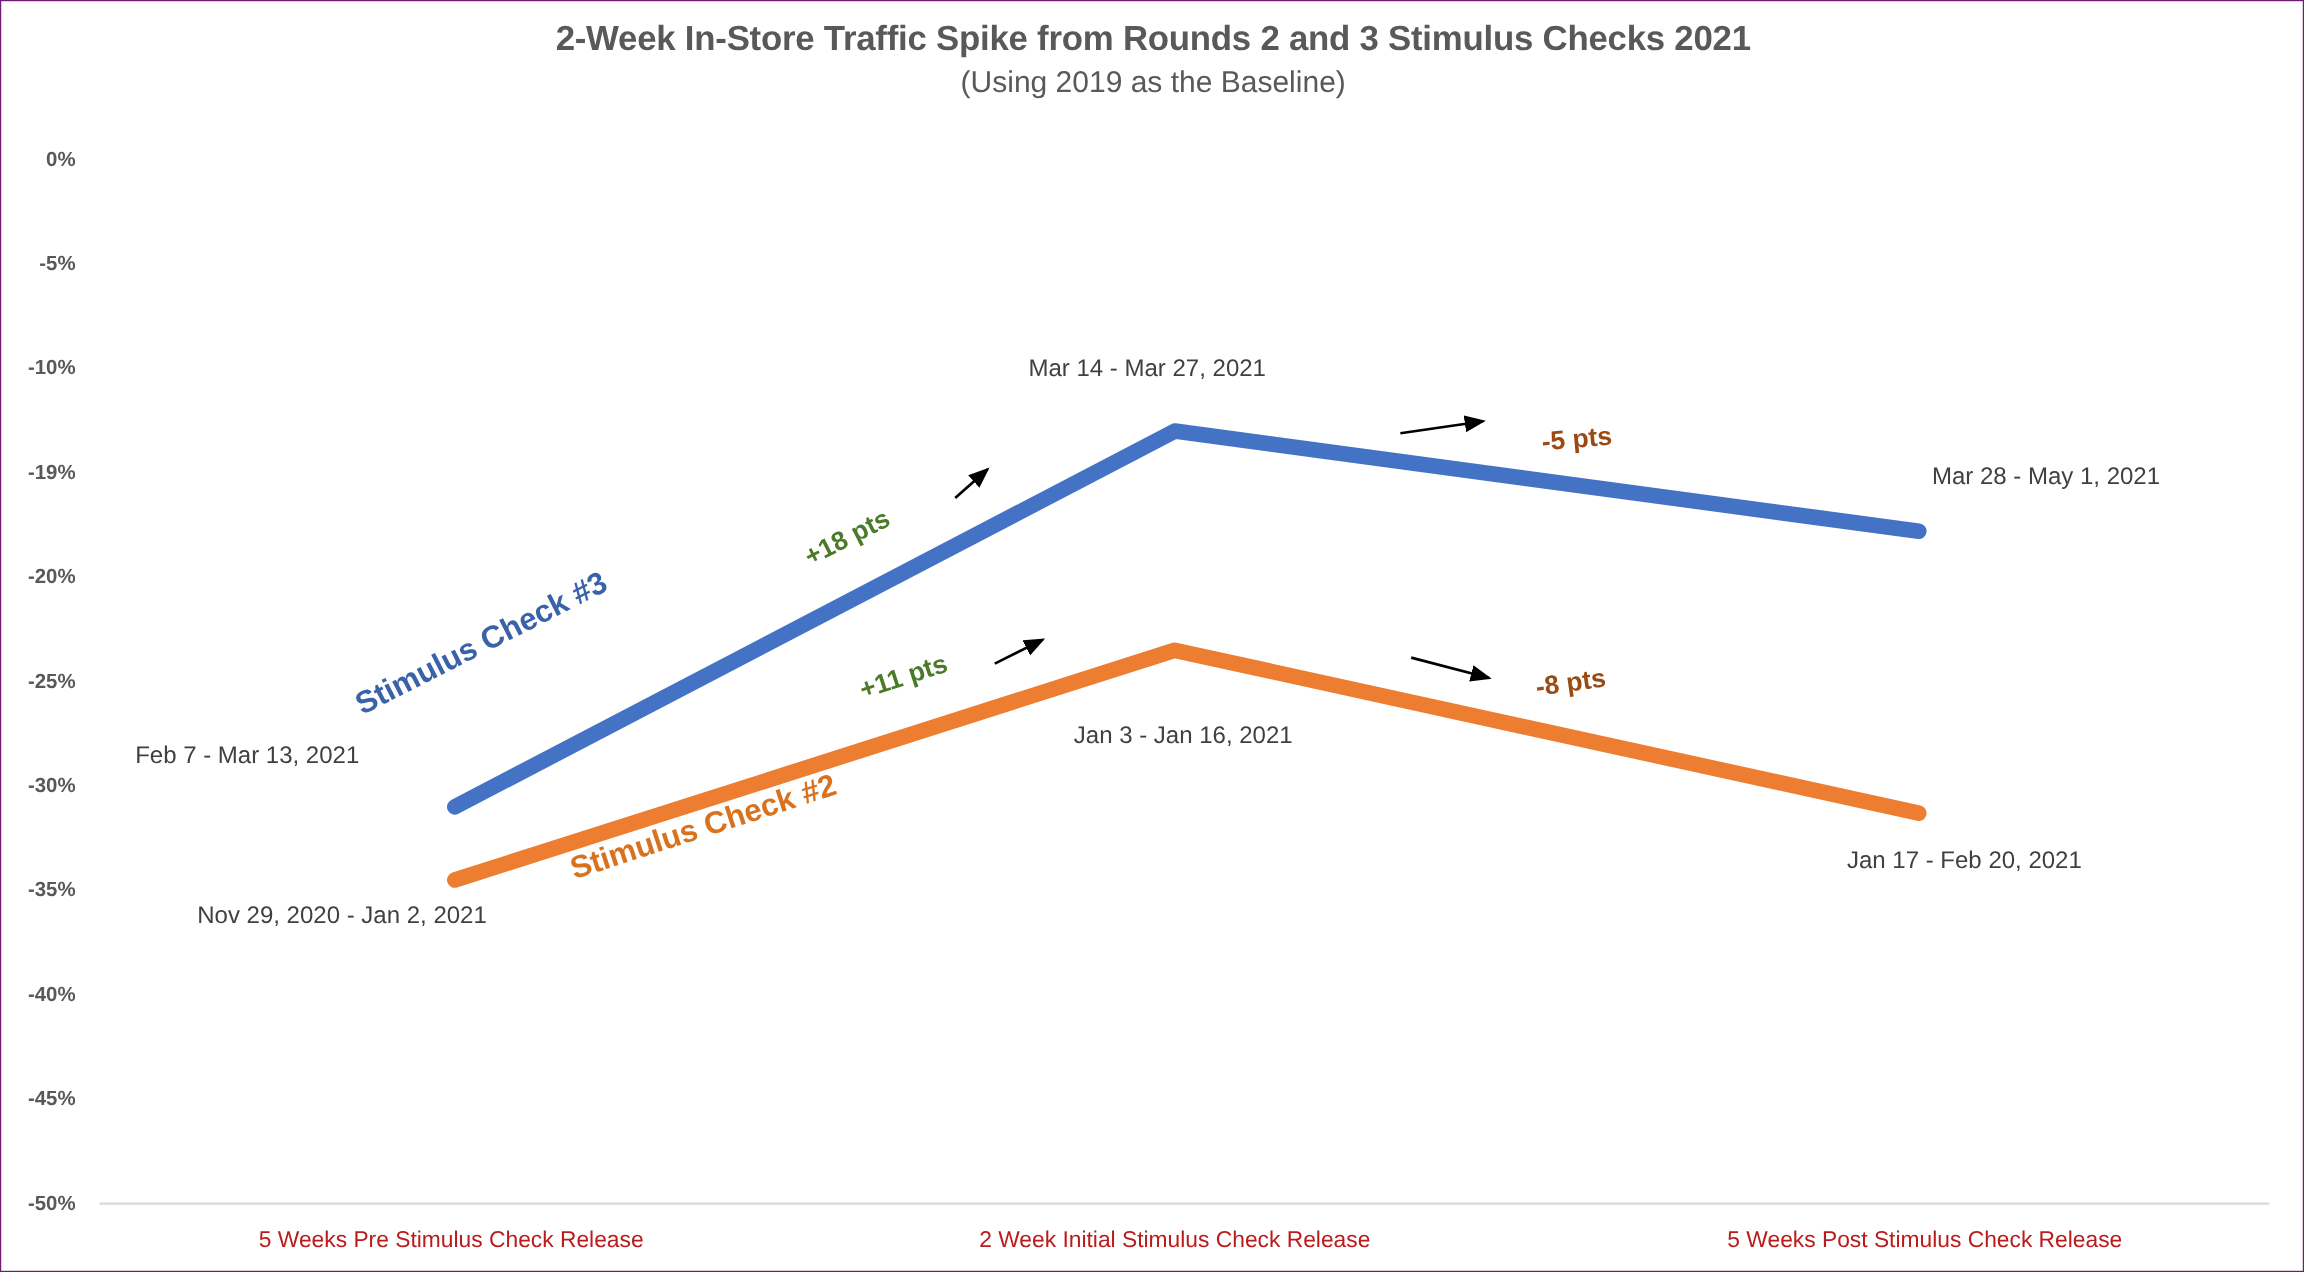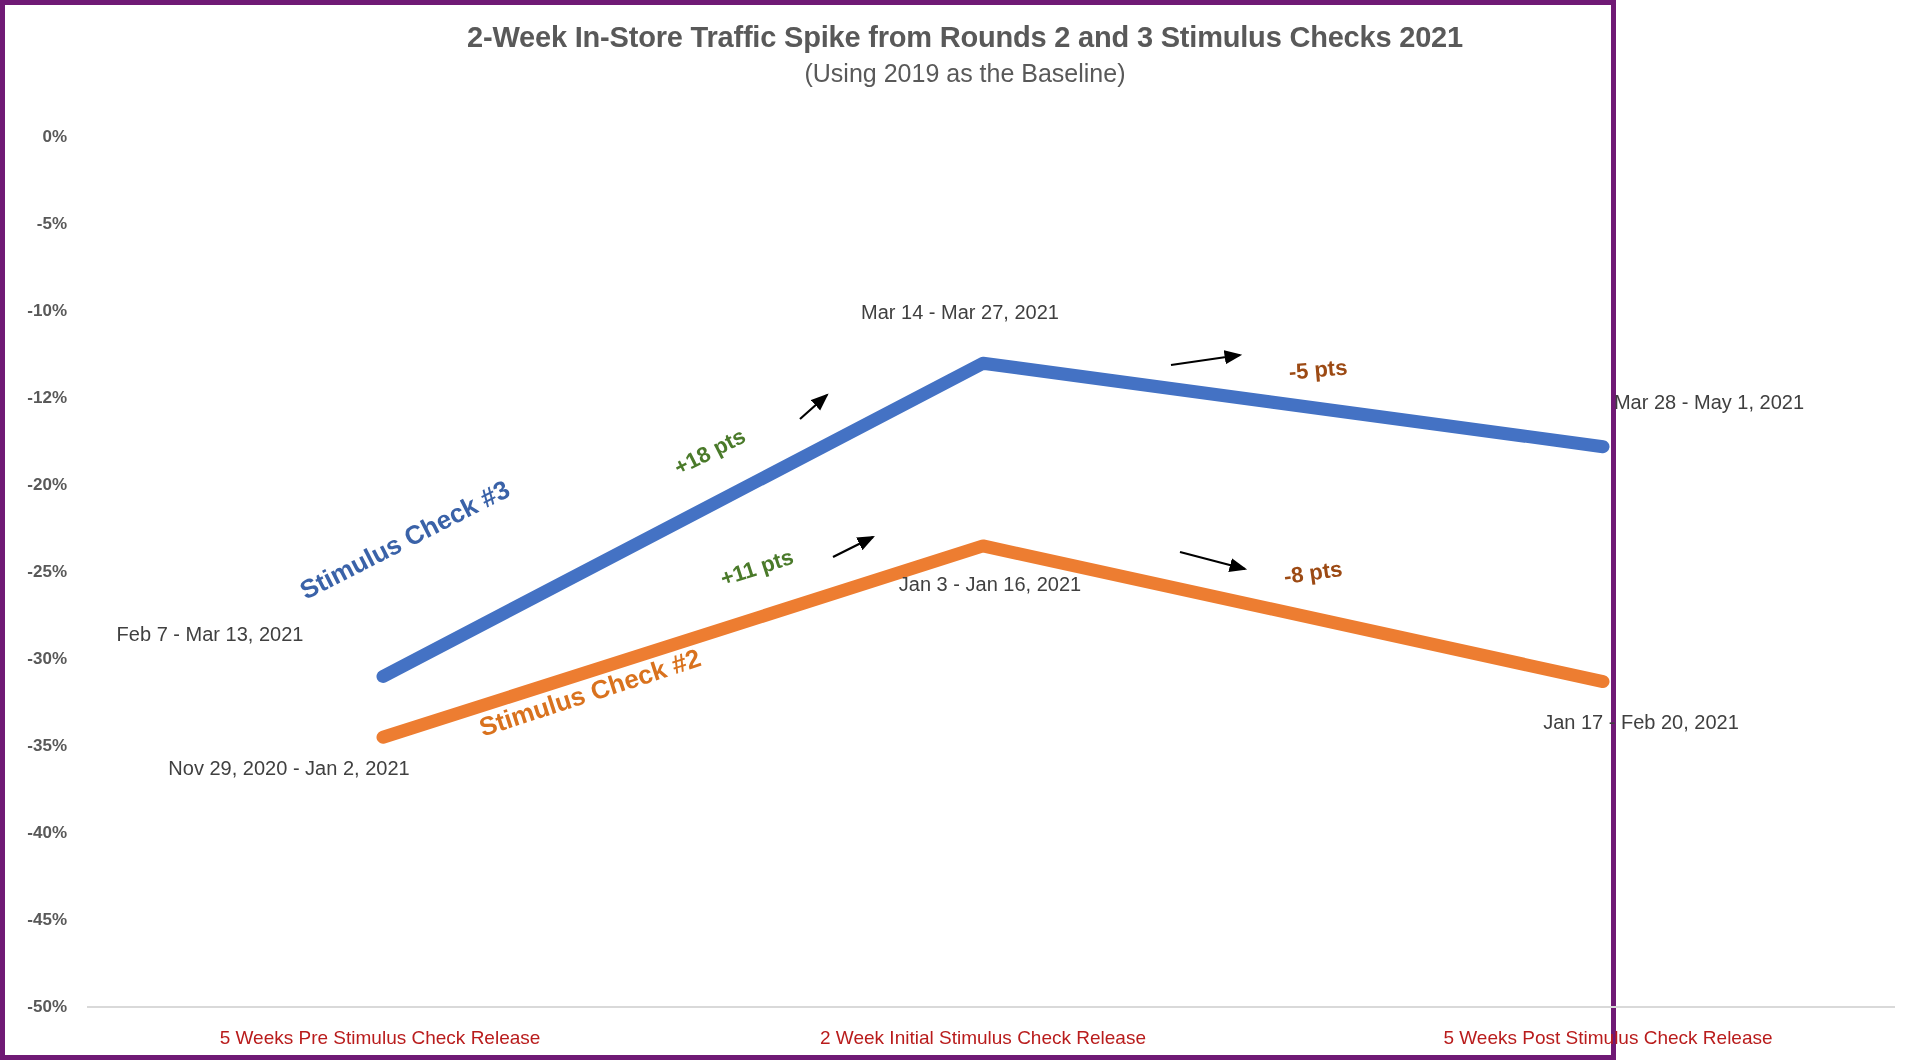--- a/index.html
+++ b/index.html
@@ -10,24 +10,24 @@
   body {
     width: 1920px;
     height: 1060px;
     font-family: "Liberation Sans", sans-serif;
     overflow: hidden;
     position: relative;
   }
   #chart-root {
     position: absolute;
     left: 0; top: 0;
-    width: 1616px;
+    width: 1920px;
     height: 1060px;
     background: #ffffff;
-    border: 5px solid #701a75;
+    border: 1px solid #701a75;
     box-sizing: border-box;
   }
   .title-block {
     position: absolute;
     left: 0;
     top: 16px;
     width: 1920px;
     text-align: center;
     pointer-events: none;
   }
@@ -112,21 +112,21 @@
 <div id="chart-root">
 
   <div class="title-block">
     <span class="chart-title">2-Week In-Store Traffic Spike from Rounds 2 and 3 Stimulus Checks 2021</span>
     <span class="chart-subtitle">(Using 2019 as the Baseline)</span>
   </div>
 
   <div class="ytick" style="top:132px">0%</div>
   <div class="ytick" style="top:219px">-5%</div>
   <div class="ytick" style="top:306px">-10%</div>
-  <div class="ytick" style="top:393px">-12%</div>
+  <div class="ytick" style="top:393px">-19%</div>
   <div class="ytick" style="top:480px">-20%</div>
   <div class="ytick" style="top:567px">-25%</div>
   <div class="ytick" style="top:654px">-30%</div>
   <div class="ytick" style="top:741px">-35%</div>
   <div class="ytick" style="top:828px">-40%</div>
   <div class="ytick" style="top:915px">-45%</div>
   <div class="ytick" style="top:1002px">-50%</div>
 
   <div class="xtick" style="left:375px">5 Weeks Pre Stimulus Check Release</div>
 
@@ -150,21 +150,21 @@
     <line x1="1166" y1="360" x2="1235" y2="350" stroke="#000" stroke-width="2.2" marker-end="url(#arrowhead)"></line>
     <line x1="828" y1="552" x2="868" y2="532" stroke="#000" stroke-width="2.2" marker-end="url(#arrowhead)"></line>
     <line x1="1175" y1="547" x2="1240" y2="564" stroke="#000" stroke-width="2.2" marker-end="url(#arrowhead)"></line>
   </svg>
 
   <div class="pt-label" style="left:205px; top:629px">Feb 7 - Mar 13, 2021</div>
   <div class="pt-label" style="left:955px; top:307px">Mar 14 - Mar 27, 2021</div>
   <div class="pt-label" style="left:1704px; top:397px">Mar 28 - May 1, 2021</div>
 
   <div class="pt-label" style="left:284px; top:763px">Nov 29, 2020 - Jan 2, 2021</div>
-  <div class="pt-label" style="left:985px; top:579px">Jan 3 - Jan 16, 2021</div>
+  <div class="pt-label" style="left:985px; top:613px">Jan 3 - Jan 16, 2021</div>
   <div class="pt-label" style="left:1636px; top:717px">Jan 17 - Feb 20, 2021</div>
 
   <div class="series-label blue" style="left:400px; top:535px; transform: translate(-50%,-50%) rotate(-27deg);">Stimulus Check #3</div>
   <div class="series-label orange" style="left:585px; top:688px; transform: translate(-50%,-50%) rotate(-18deg);">Stimulus Check #2</div>
 
   <div class="delta-label up" style="left:705px; top:447px; transform: translate(-50%,-50%) rotate(-27deg);">+18 pts</div>
   <div class="delta-label down" style="left:1313px; top:365px; transform: translate(-50%,-50%) rotate(-5deg);">-5 pts</div>
   <div class="delta-label up" style="left:752px; top:563px; transform: translate(-50%,-50%) rotate(-18deg);">+11 pts</div>
   <div class="delta-label down" style="left:1308px; top:568px; transform: translate(-50%,-50%) rotate(-8deg);">-8 pts</div>
 

